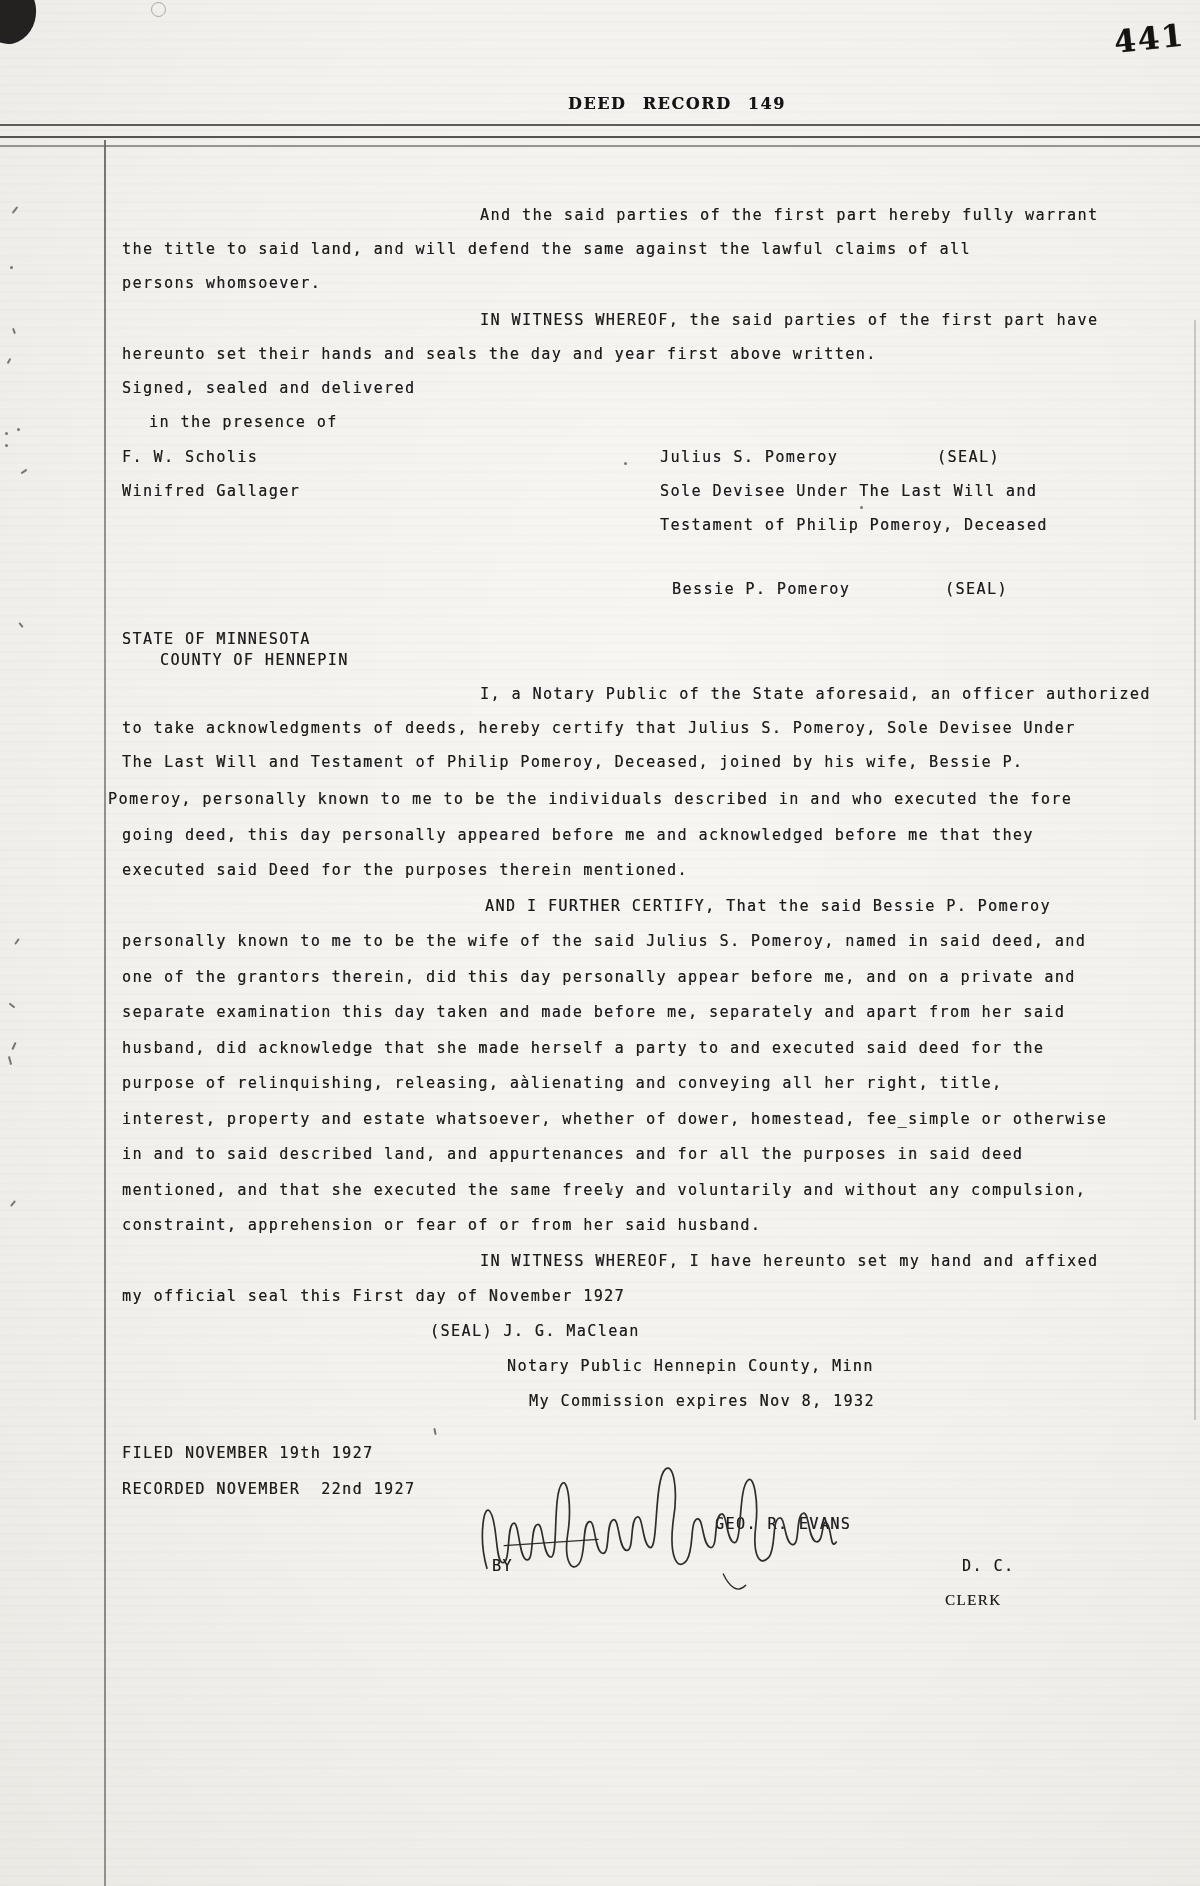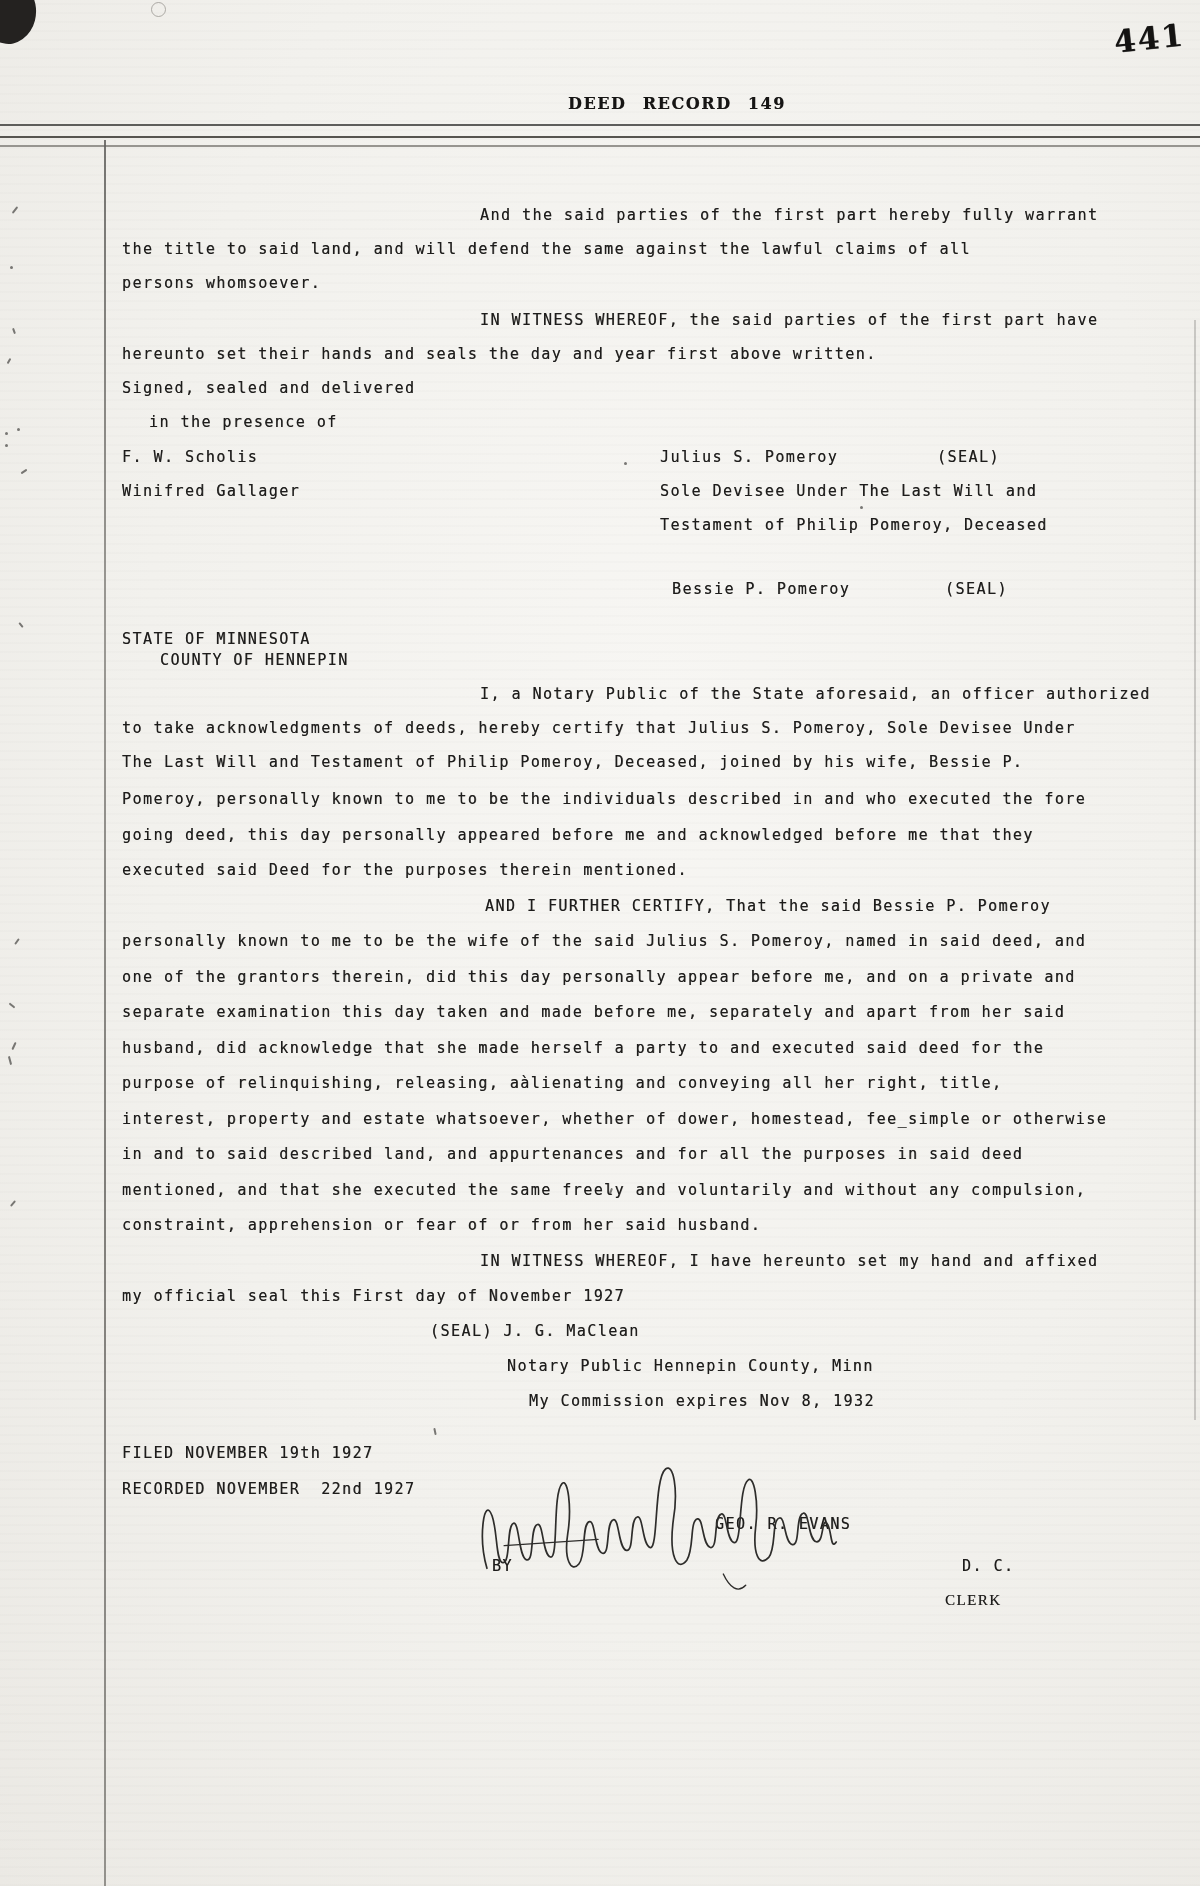--- a/index.html
+++ b/index.html
@@ -136,21 +136,21 @@
       <div class="line" style="left: 122px; top: 482px;">Winifred Gallager</div>
       <div class="line" style="left: 660px; top: 482px;">Sole Devisee Under The Last Will and</div>
       <div class="line" style="left: 660px; top: 516px;">Testament of Philip Pomeroy, Deceased</div>
       <div class="line" style="left: 672px; top: 580px;">Bessie P. Pomeroy</div>
       <div class="line" style="left: 945px; top: 580px;">(SEAL)</div>
       <div class="line" style="left: 122px; top: 618px; margin-top: 12px;">STATE OF MINNESOTA</div>
       <div class="line" style="left: 122px; top: 651px; margin-left: 38px;">COUNTY OF HENNEPIN</div>
       <div class="line" style="left: 480px; top: 685px;">I, a Notary Public of the State aforesaid, an officer authorized</div>
       <div class="line" style="left: 122px; top: 719px;">to take acknowledgments of deeds, hereby certify that Julius S. Pomeroy, Sole Devisee Under</div>
       <div class="line" style="left: 122px; top: 753px;">The Last Will and Testament of Philip Pomeroy, Deceased, joined by his wife, Bessie P.</div>
-      <div class="line" style="left: 122px; top: 790px; text-align: right;">Pomeroy, personally known to me to be the individuals described in and who executed the fore</div>
+      <div class="line" style="left: 108px; top: 790px; text-align: right;">Pomeroy, personally known to me to be the individuals described in and who executed the fore</div>
       <div class="line" style="left: 122px; top: 826px; text-align: center;">going deed, this day personally appeared before me and acknowledged before me that they</div>
       <div class="line" style="left: 122px; top: 861px;">executed said Deed for the purposes therein mentioned.</div>
       <div class="line" style="left: 485px; top: 897px;">AND I FURTHER CERTIFY, That the said Bessie P. Pomeroy</div>
       <div class="line" style="left: 122px; top: 932px;">personally known to me to be the wife of the said Julius S. Pomeroy, named in said deed, and</div>
       <div class="line" style="left: 122px; top: 968px;">one of the grantors therein, did this day personally appear before me, and on a private and</div>
       <div class="line" style="left: 122px; top: 1003px;">separate examination this day taken and made before me, separately and apart from her said</div>
       <div class="line" style="left: 122px; top: 1039px;">husband, did acknowledge that she made herself a party to and executed said deed for the</div>
       <div class="line" style="left: 122px; top: 1074px;">purpose of relinquishing, releasing, aàlienating and conveying all her right, title,</div>
       <div class="line" style="left: 122px; top: 1110px;">interest, property and estate whatsoever, whether of dower, homestead, fee_simple or otherwise</div>
       <div class="line" style="left: 122px; top: 1145px;">in and to said described land, and appurtenances and for all the purposes in said deed</div>

